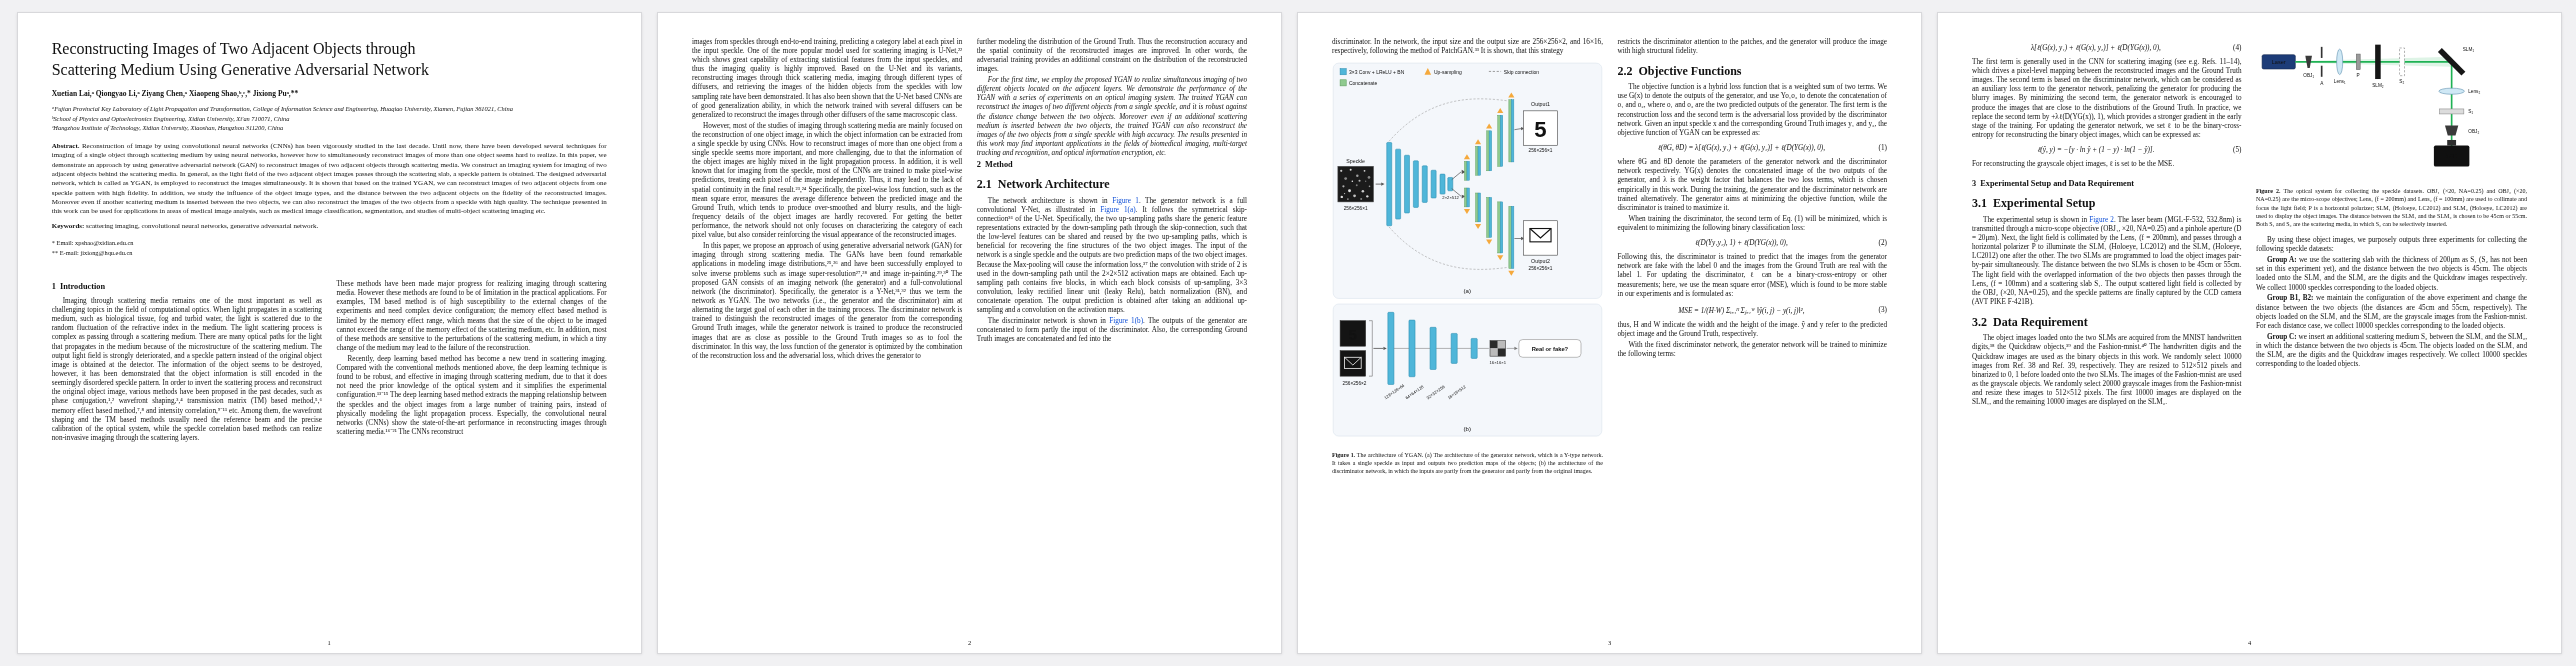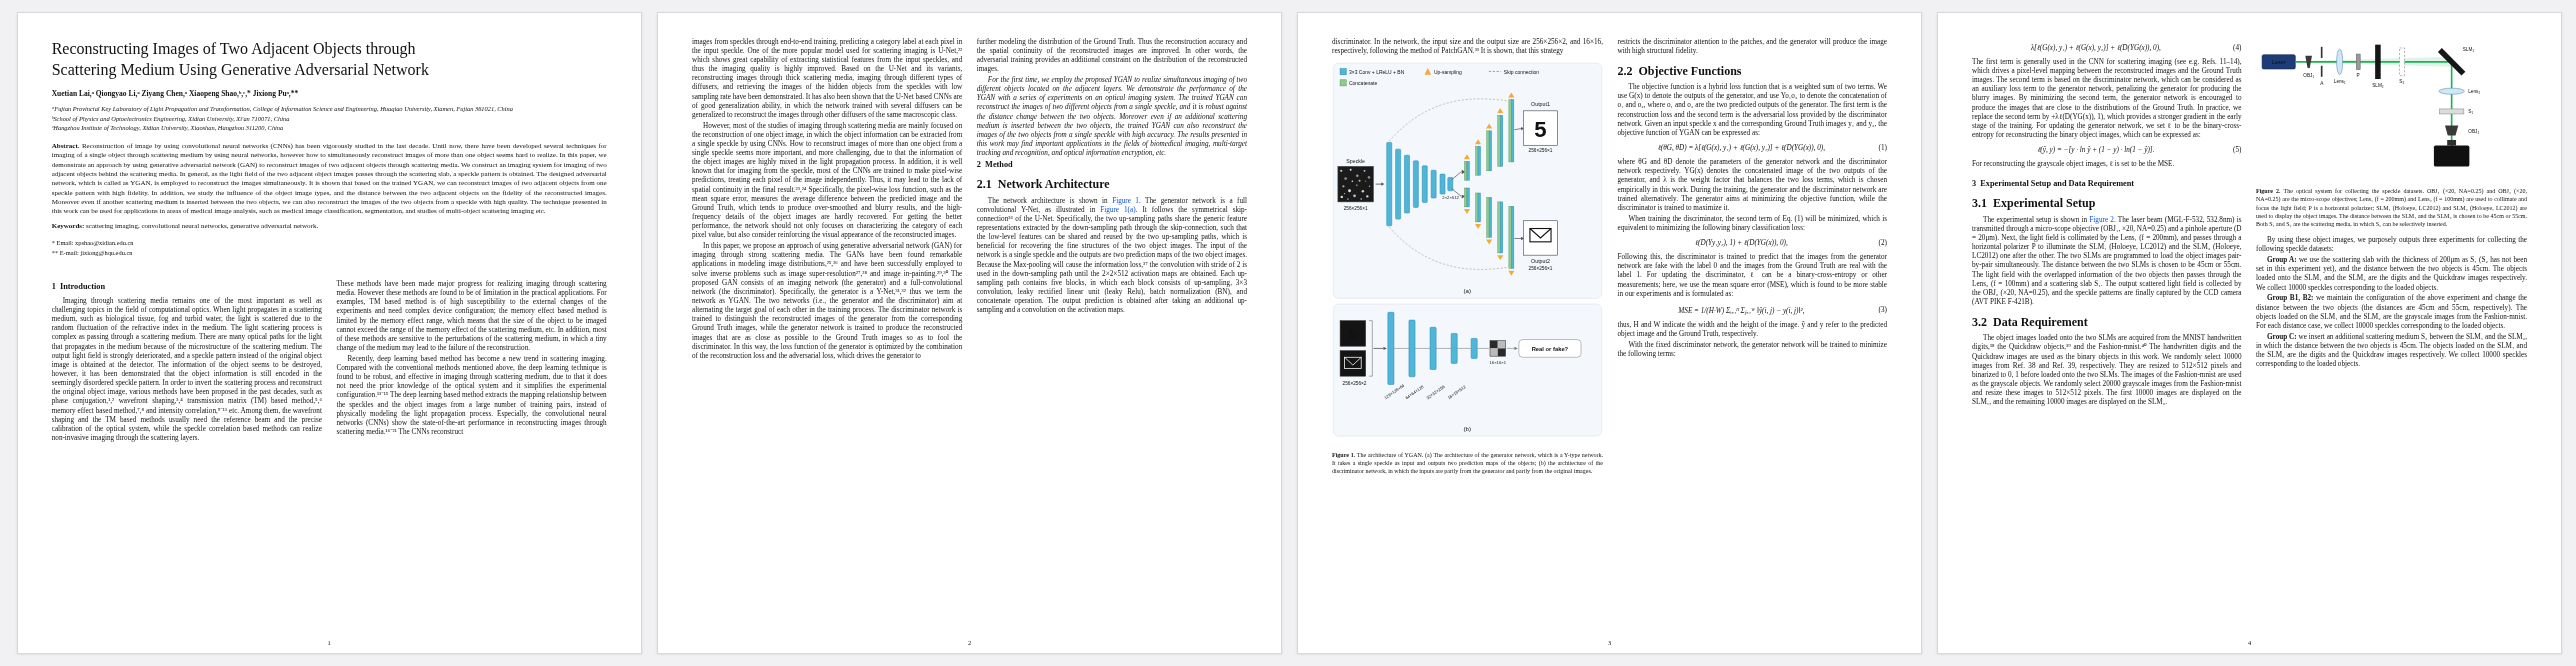--- a/index.html
+++ b/index.html
@@ -82,20 +82,21 @@
         <p class="body noindent">images from speckles through end-to-end training, predicting a category label at each pixel in the input speckle. One of the more popular model used for scattering imaging is U-Net,²² which shows great capability of extracting statistical features from the input speckles, and thus the imaging quality is highly improved. Based on the U-Net and its variants, reconstructing images through thick scattering media, imaging through different types of diffusers, and retrieving the images of the hidden objects from the speckles with low sampling rate have been demonstrated. It has also been shown that the U-Net based CNNs are of good generalization ability, in which the network trained with several diffusers can be generalized to reconstruct the images through other diffusers of the same macroscopic class.</p>
         <p class="body">However, most of the studies of imaging through scattering media are mainly focused on the reconstruction of one object image, in which the object information can be extracted from a single speckle by using CNNs. How to reconstruct images of more than one object from a single speckle seems more important, and more challenging, due to that the information of the object images are highly mixed in the light propagation process. In addition, it is well known that for imaging from the speckle, most of the CNNs are trained to make pixel-wise predictions, treating each pixel of the image independently. Thus, it may lead to the lack of spatial continuity in the final result.²³,²⁴ Specifically, the pixel-wise loss function, such as the mean square error, measures the average difference between the predicted image and the Ground Truth, which tends to produce over-smoothed and blurry results, and the high-frequency details of the object images are hardly recovered. For getting the better performance, the network should not only focuses on characterizing the category of each pixel value, but also consider reinforcing the visual appearance of the reconstructed images.</p>
         <p class="body">In this paper, we propose an approach of using generative adversarial network (GAN) for imaging through strong scattering media. The GANs have been found remarkable applications in modeling image distributions,²⁵,²⁶ and have been successfully employed to solve inverse problems such as image super-resolution²⁷,²⁸ and image in-painting.²⁹,³⁰ The proposed GAN consists of an imaging network (the generator) and a full-convolutional network (the discriminator). Specifically, the generator is a Y-Net,³¹,³² thus we term the network as YGAN. The two networks (i.e., the generator and the discriminator) aim at alternating the target goal of each other in the training process. The discriminator network is trained to distinguish the reconstructed images of the generator from the corresponding Ground Truth images, while the generator network is trained to produce the reconstructed images that are as close as possible to the Ground Truth images so as to fool the discriminator. In this way, the loss function of the generator is optimized by the combination of the reconstruction loss and the adversarial loss, which drives the generator to</p>
       </div>
       <div class="col">
         <p class="body noindent">further modeling the distribution of the Ground Truth. Thus the reconstruction accuracy and the spatial continuity of the reconstructed images are improved. In other words, the adversarial training provides an additional constraint on the distribution of the reconstructed images.</p>
         <p class="body ital">For the first time, we employ the proposed YGAN to realize simultaneous imaging of two different objects located on the adjacent layers. We demonstrate the performance of the YGAN with a series of experiments on an optical imaging system. The trained YGAN can reconstruct the images of two different objects from a single speckle, and it is robust against the distance change between the two objects. Moreover even if an additional scattering medium is inserted between the two objects, the trained YGAN can also reconstruct the images of the two objects from a single speckle with high accuracy. The results presented in this work may find important applications in the fields of biomedical imaging, multi-target tracking and recognition, and optical information encryption, etc.</p>
         <h2 class="sec">2&nbsp;&nbsp;Method</h2>
         <h3 class="subsec">2.1&nbsp;&nbsp;Network Architecture</h3>
         <p class="body">The network architecture is shown in <span class="figref">Figure 1</span>. The generator network is a full convolutional Y-Net, as illustrated in <span class="figref">Figure 1(a)</span>. It follows the symmetrical skip-connection³⁶ of the U-Net. Specifically, the two up-sampling paths share the generic feature representations extracted by the down-sampling path through the skip-connection, such that the low-level features can be shared and reused by the two up-sampling paths, which is beneficial for recovering the fine structures of the two object images. The input of the network is a single speckle and the outputs are two prediction maps of the two object images. Because the Max-pooling will cause the information loss,³⁷ the convolution with stride of 2 is used in the down-sampling path until the 2×2×512 activation maps are obtained. Each up-sampling path contains five blocks, in which each block consists of up-sampling, 3×3 convolution, leaky rectified linear unit (leaky Relu), batch normalization (BN), and concatenate operation. The output prediction is obtained after taking an additional up-sampling and a convolution on the activation maps.</p>
+        <p class="body">The discriminator network is shown in <span class="figref">Figure 1(b)</span>. The outputs of the generator are concatenated to form partly the input of the discriminator. Also, the corresponding Ground Truth images are concatenated and fed into the</p>
       </div>
     </div>
     <div class="pageno">2</div>
   </div>
 
   <div class="page" id="pg3">
     <div class="cols">
       <div class="col">
         <p class="body noindent">discriminator. In the network, the input size and the output size are 256×256×2, and 16×16, respectively, following the method of PatchGAN.³³ It is shown, that this strategy</p>
 

